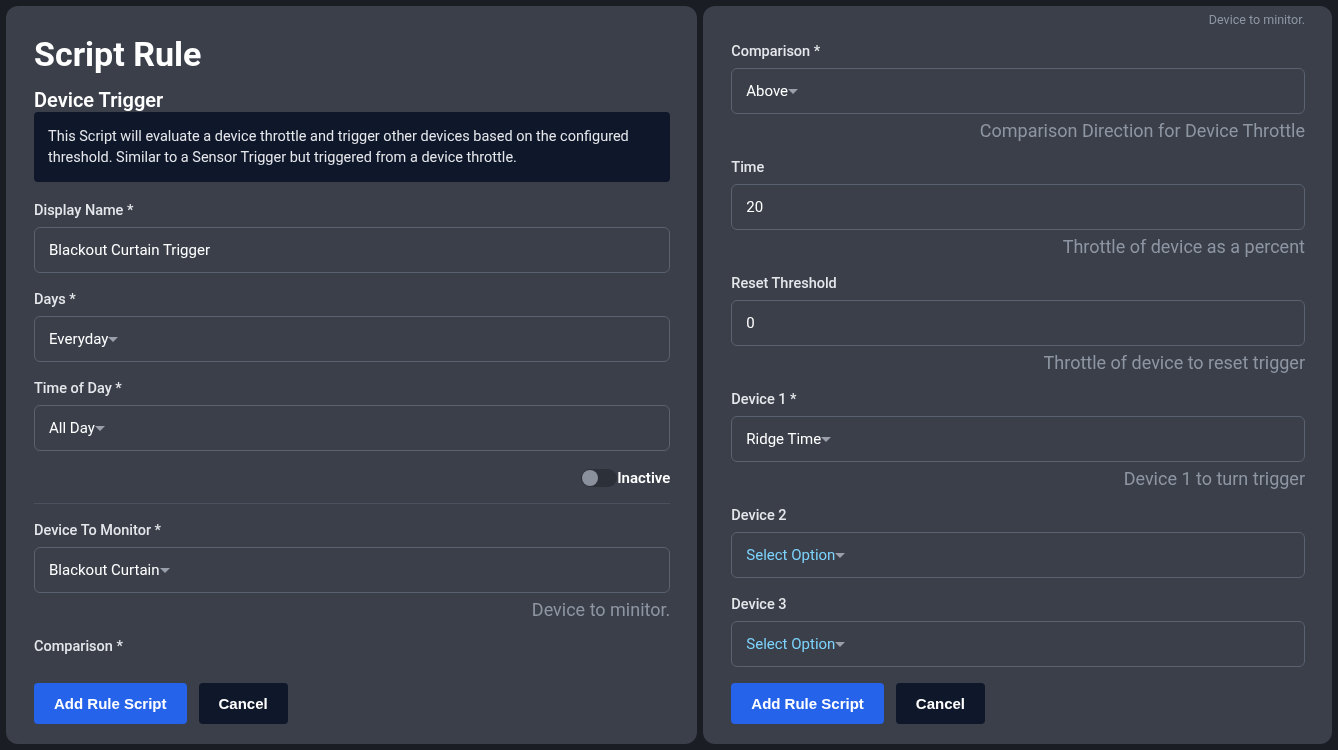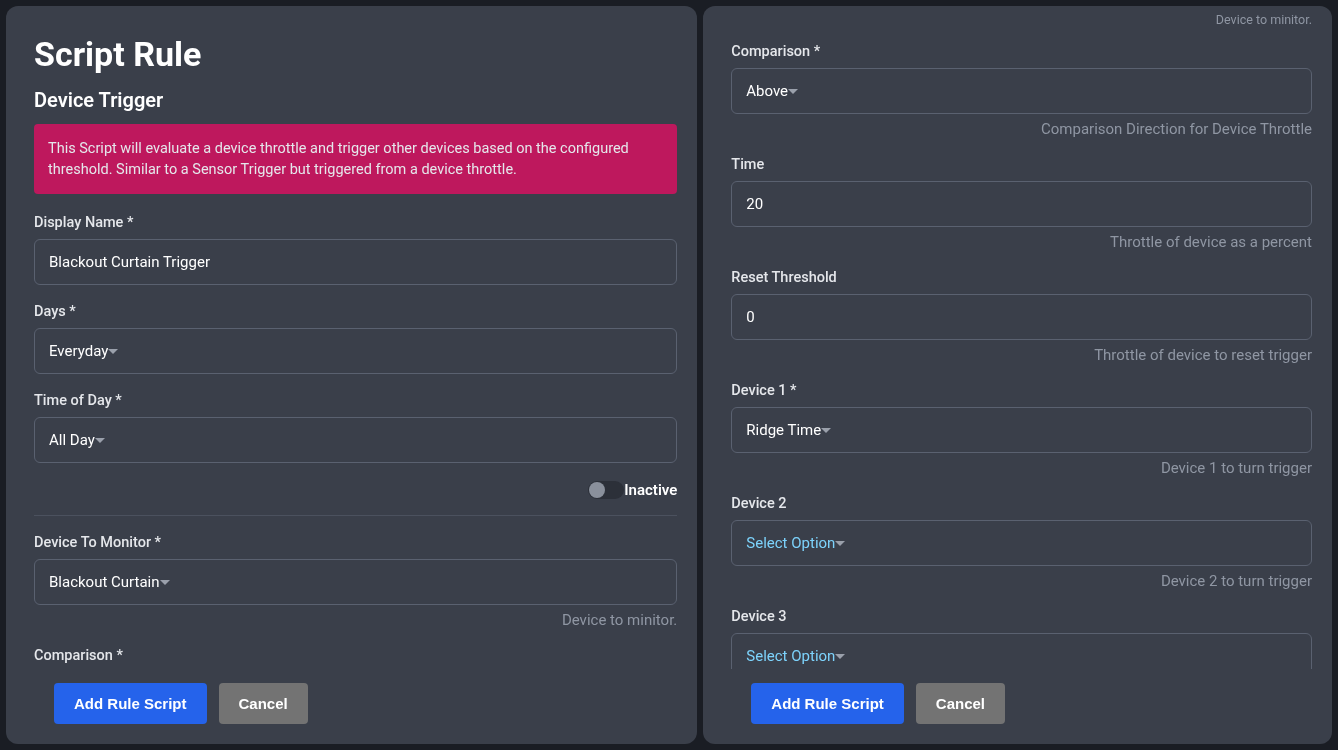--- a/index.html
+++ b/index.html
@@ -30,21 +30,21 @@
     width: 729px;
     height: 738px;
   }
   .panel-right {
     width: 663px;
     height: 738px;
   }
   .panel-body {
     flex: 1;
     overflow-y: auto;
-    padding: 28px 20px 10px 28px;
+    padding: 28px 27px 10px 28px;
   }
   .panel-body::-webkit-scrollbar {
     width: 8px;
   }
   .panel-body::-webkit-scrollbar-track {
     background: transparent;
   }
   .panel-body::-webkit-scrollbar-thumb {
     background: #6a6f7a;
     border-radius: 4px;
@@ -53,24 +53,23 @@
     padding-top: 0;
   }
   h1.title {
     font-size: 34px;
     font-weight: 700;
     margin-bottom: 14px;
   }
   h2.subtitle {
     font-size: 20px;
     font-weight: 600;
-    margin-bottom: 12px;
   }
   .desc-box {
-    background: #be185d;
+    background: #0f172a;
     border-radius: 4px;
     padding: 14px 14px;
     font-size: 14.5px;
     line-height: 1.45;
     color: #e5e7eb;
     margin-bottom: 20px;
   }
   .field {
     margin-bottom: 18px;
   }
@@ -104,21 +103,21 @@
     color: #7dd3fc;
   }
   .chevron {
     width: 0;
     height: 0;
     border-left: 5px solid transparent;
     border-right: 5px solid transparent;
     border-top: 5px solid #9aa0ab;
   }
   .hint {
-    font-size: 15px;
+    font-size: 18px;
     color: #8f96a3;
     text-align: right;
     margin-top: 6px;
   }
   .toggle-row {
     display: flex;
     justify-content: flex-end;
     align-items: center;
     margin: 6px 0 16px 0;
   }
@@ -145,36 +144,35 @@
   }
   .divider {
     height: 1px;
     background: #4b515e;
     margin: 10px 0 18px 0;
   }
   .panel-footer {
     padding: 14px 28px 20px 28px;
     display: flex;
     gap: 12px;
-    margin-left: 20px;
   }
   .btn {
     border: none;
     border-radius: 4px;
     padding: 12px 20px;
     font-size: 15px;
     font-weight: 600;
     cursor: pointer;
   }
   .btn-primary {
     background: #2563eb;
     color: #ffffff;
   }
   .btn-secondary {
-    background: #737373;
+    background: #0f172a;
     color: #ffffff;
   }
   .panel-right .hint-top {
     font-size: 12.5px;
     color: #8f96a3;
     text-align: right;
     margin-bottom: 16px;
     margin-top: 6px;
   }
   .cutoff-label {
@@ -280,21 +278,20 @@
       </div>
       <div class="hint">Device 1 to turn trigger</div>
     </div>
 
     <div class="field">
       <span class="label">Device 2</span>
       <div class="control">
         <span class="placeholder">Select Option</span>
         <span class="chevron"></span>
       </div>
-      <div class="hint">Device 2 to turn trigger</div>
     </div>
 
     <div class="field">
       <span class="label">Device 3</span>
       <div class="control">
         <span class="placeholder">Select Option</span>
         <span class="chevron"></span>
       </div>
 
     </div>

